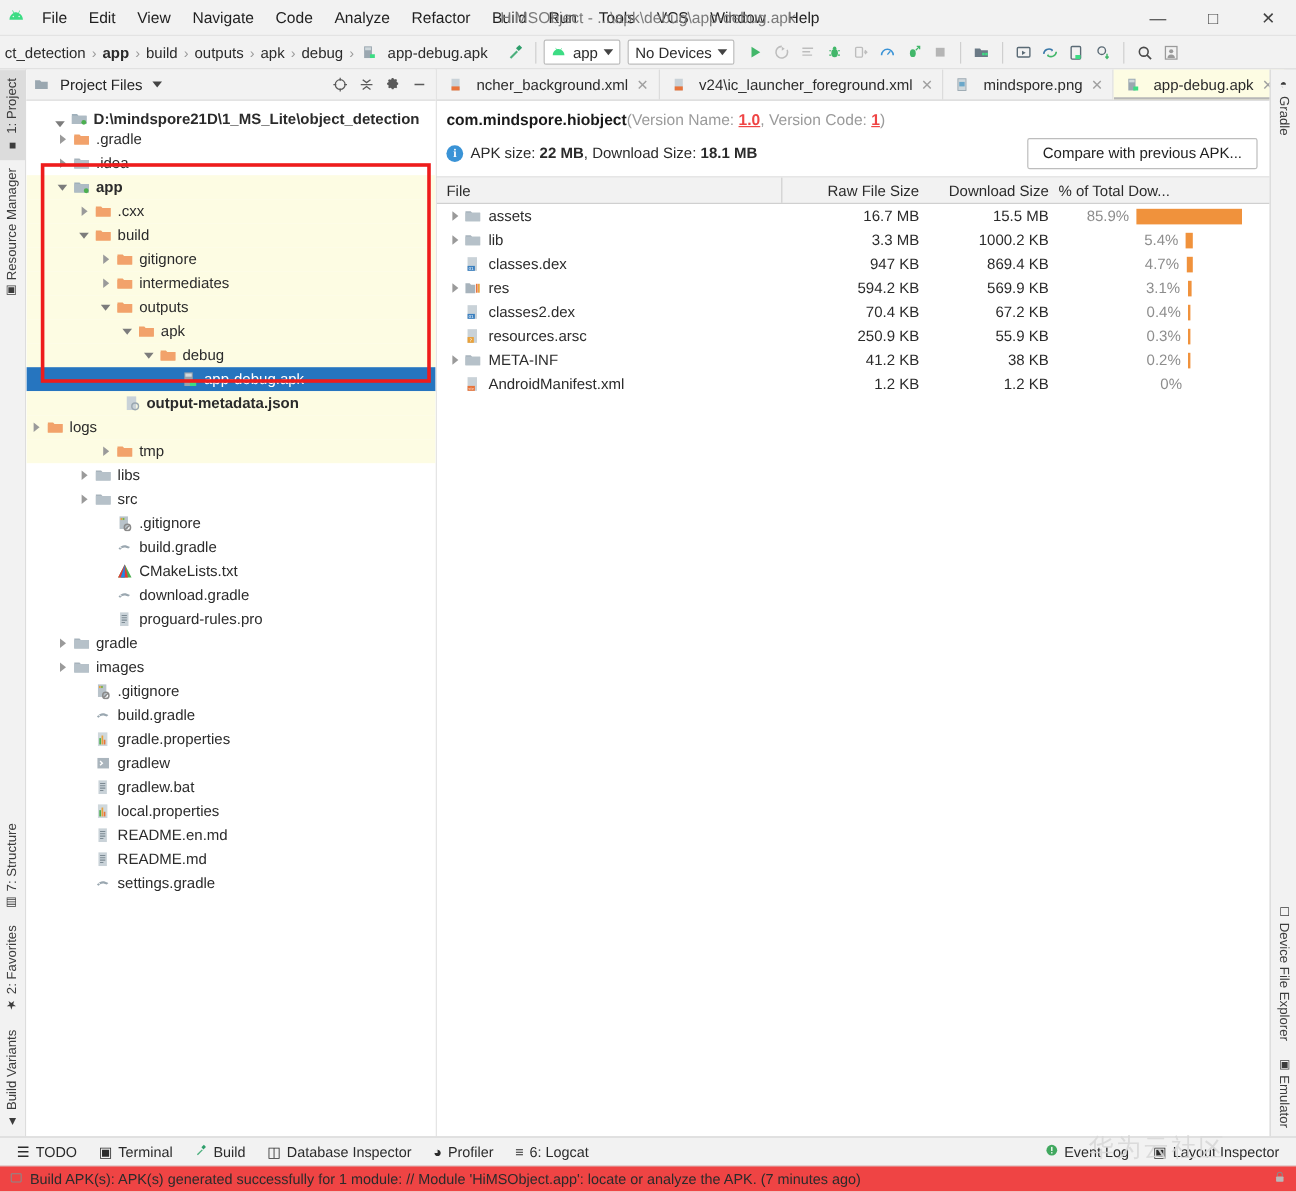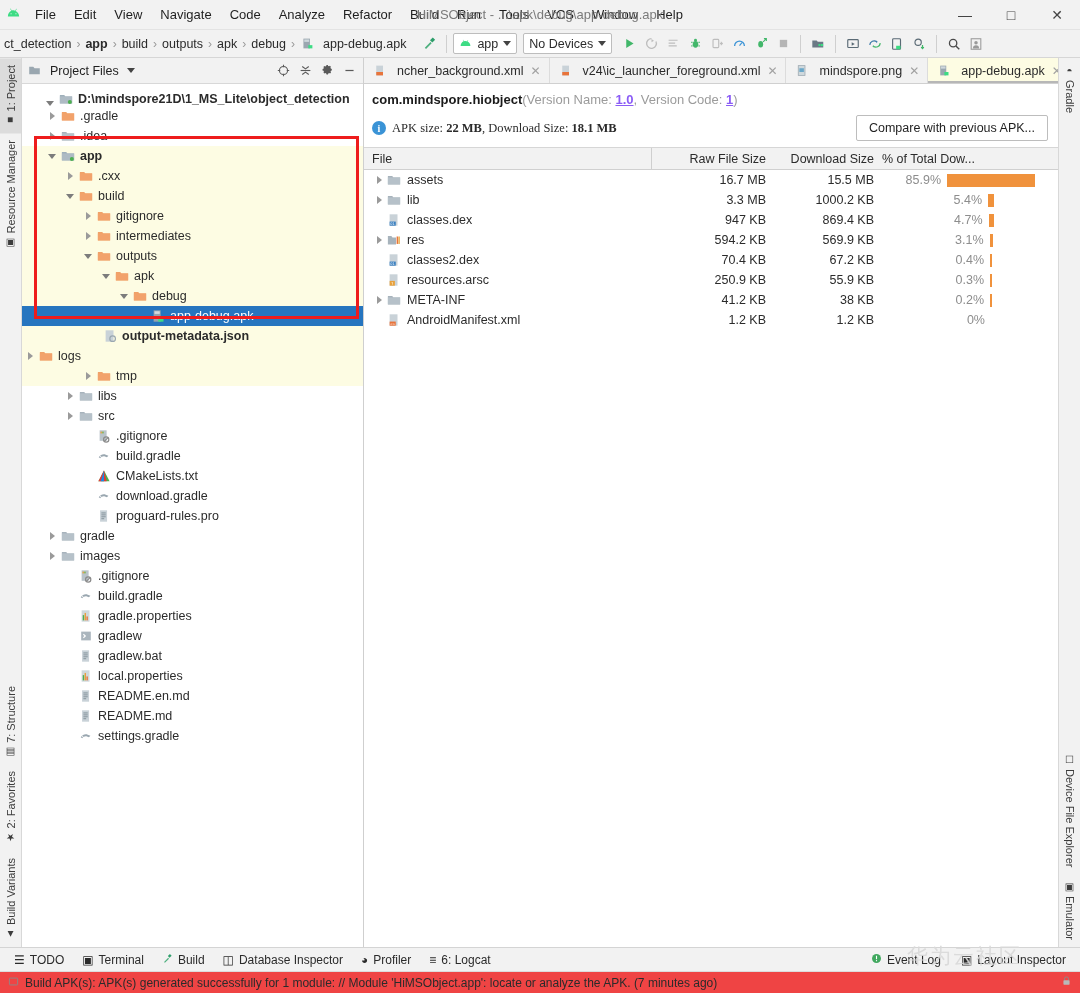--- a/index.html
+++ b/index.html
@@ -95,28 +95,28 @@
     border-right:1px solid #dcdcdc; white-space:nowrap; color:#2b2b2b;
   }
   .etab.active{ background:#fdfce3; box-shadow: inset 0 -2px 0 #b7b7b7; }
   .etab .x{ color:#a0a0a0; font-size:12px; margin-left:2px; }
   .tabmore{ width:24px; display:flex; align-items:center; justify-content:center; margin-left:auto; color:#555; }
 
   .apkhead{ padding:8px 10px 6px 8px; background:#fff; }
   .apkline1{ font-size:13px; margin-bottom:8px; }
   .apkline1 .pkg{ font-weight:bold; color:#1a1a1a; }
   .apkline1 .dim{ color:#9b9b9b; }
-  .apkline1 .dimb{ color:#8b5cf6; font-weight:bold;text-decoration:underline; }
+  .apkline1 .dimb{ color:#ef4444; font-weight:bold;text-decoration:underline; }
   .apkline2{ display:flex; align-items:center; }
   .infoico{
     width:14px;height:14px;border-radius:50%;background:#3a93d6;color:#fff;
     font-size:10px;font-weight:bold; display:flex;align-items:center;justify-content:center;
     margin-right:6px; font-family:"Liberation Serif", serif;
   }
-  .apksize{ font-size:12.5px;font-family:Liberation Serif, serif; }
+  .apksize{ font-size:12.5px; }
   .apksize b{ font-weight:bold; }
   .cmpbtn{
     margin-left:auto; height:26px; padding:0 12px; background:#fff; border:1px solid #bdbdbd;
     border-radius:2px; font-size:12.5px; color:#1f1f1f; font-family:"Liberation Sans", sans-serif;
   }
 
   
   .apktable{ flex:1; display:flex; flex-direction:column; border-top:1px solid #d6d6d6; min-height:0; }
   .thead{ height:22px; display:flex; align-items:stretch; background:#f2f2f2; border-bottom:1px solid #d0d0d0; font-size:12.5px; }
   .th{ display:flex; align-items:center; padding:0 4px; }

